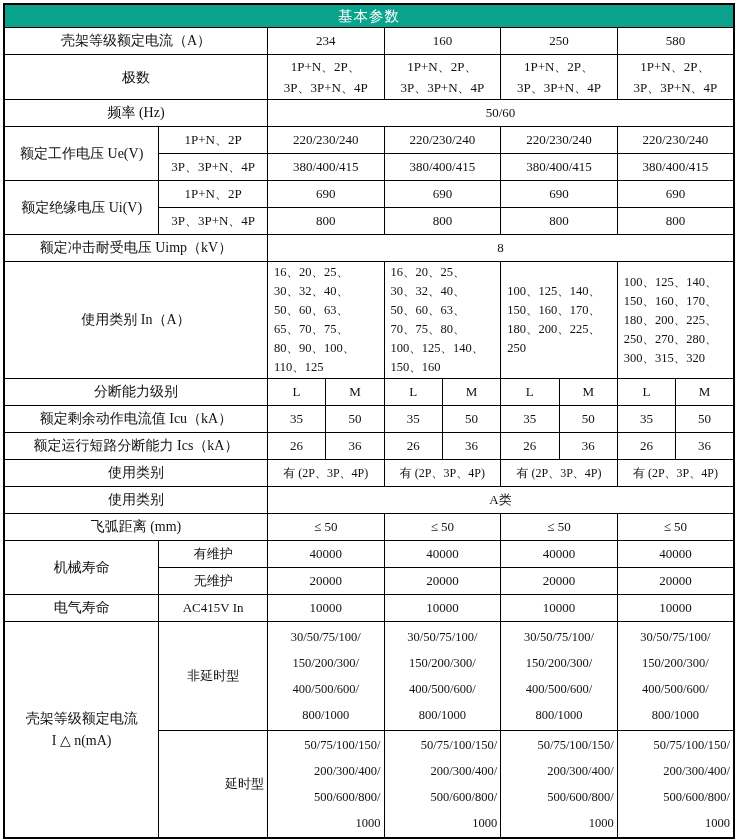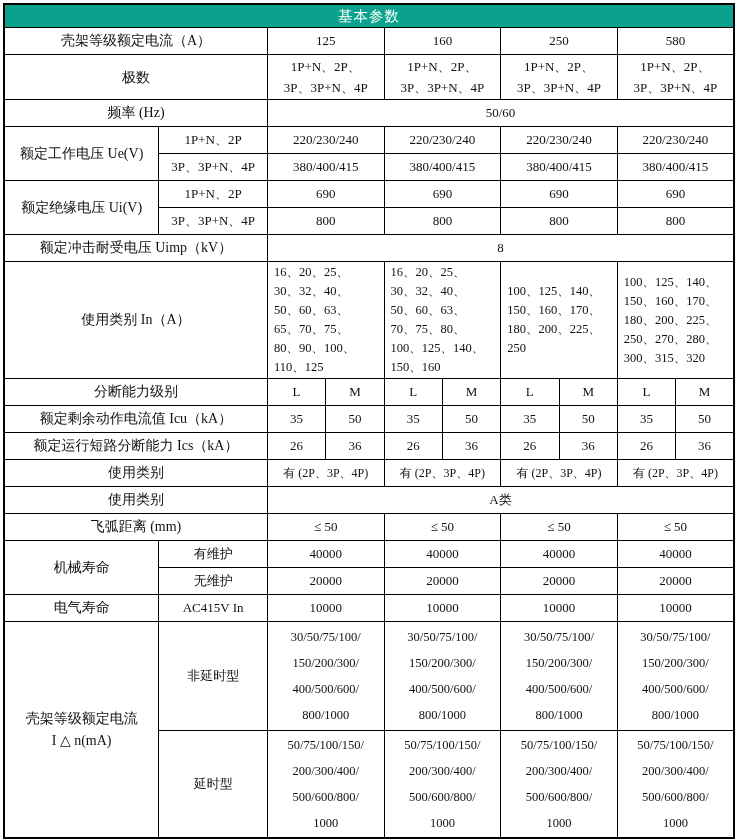--- a/index.html
+++ b/index.html
@@ -48,21 +48,21 @@
     text-align:left;
     padding-left:6px;
     line-height:19px;
     font-size:12.5px;
   }
   td.loose{
     line-height:26px;
     font-size:12.5px;
   }
   tr.r-nondelay td{height:106px;margin-left:48px;}
-  tr.r-delay td{height:100px;}
+  tr.r-delay td{height:100px;text-align:right;}
   td.lbl{font-size:14px;}
   td.iso{font-size:12px;letter-spacing:0;}
 </style>
 </head>
 <body>
 
 <div class="sheet">
 <table class="spec">
   <colgroup>
     <col style="width:154px">
@@ -77,21 +77,21 @@
         <col style="width:58px">
   </colgroup>
 
   <tbody>
         <tr>
     <td colspan="10" class="hdr">基本参数</td>
   </tr>
 
   <tr class="r-sm">
     <td colspan="2" class="lbl">壳架等级额定电流（A）</td>
-    <td colspan="2">125</td>
+    <td colspan="2">234</td>
     <td colspan="2">160</td>
     <td colspan="2">250</td>
     <td colspan="2">580</td>
   </tr>
 
   <tr class="r-poles">
     <td colspan="2" class="lbl">极数</td>
     <td colspan="2">1P+N、2P、
 3P、3P+N、4P</td>
     <td colspan="2">1P+N、2P、

